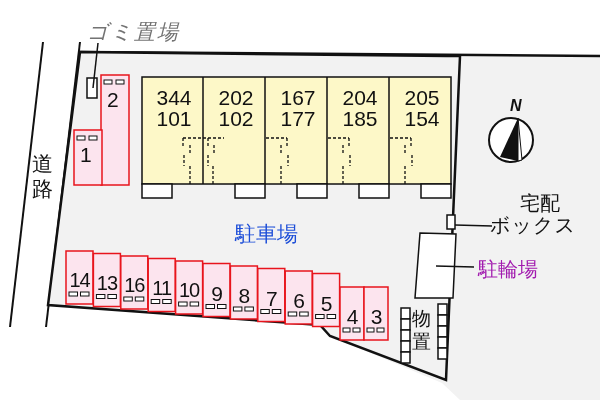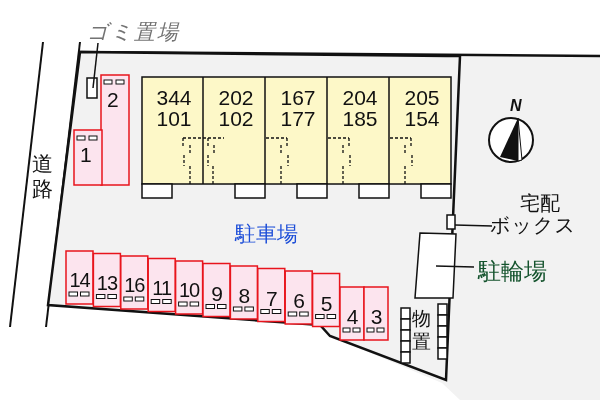--- a/index.html
+++ b/index.html
@@ -123,21 +123,21 @@
   <div>路</div>
 </div>
 
 <div style="position:absolute;left:223px;top:220px;font-size:21px;color:#1d4ed8;margin-left:12px;">駐車場</div>
 
 <div style="position:absolute;left:490px;top:191px;font-size:20px;line-height:24px;color:#111;">
   <div style="padding-left:30px;">宅配</div>
   <div style="letter-spacing:1px;font-family:Liberation Mono, monospace;">ボックス</div>
 </div>
 
-<div style="position:absolute;left:478px;top:256px;font-size:23px;color:#14532d;text-align:center;">駐輪場</div>
+<div style="position:absolute;left:478px;top:256px;font-size:20px;color:#a21caf;text-align:center;">駐輪場</div>
 
 <div style="position:absolute;left:412px;top:307px;font-size:19px;line-height:23px;color:#111;">
   <div>物</div>
   <div>置</div>
 </div>
 
 <div style="position:absolute;left:510px;top:97px;font-size:16px;font-weight:bold;font-style:italic;color:#111;font-family:'Liberation Sans',sans-serif;">N</div>
 
 <div id="units">
     <div style="position: absolute; top: 87px; left: 145px; width: 58px; text-align: center; font-family: &quot;Liberation Sans&quot;, sans-serif; font-size: 21px; line-height: 21px; color: rgb(17, 17, 17);">

